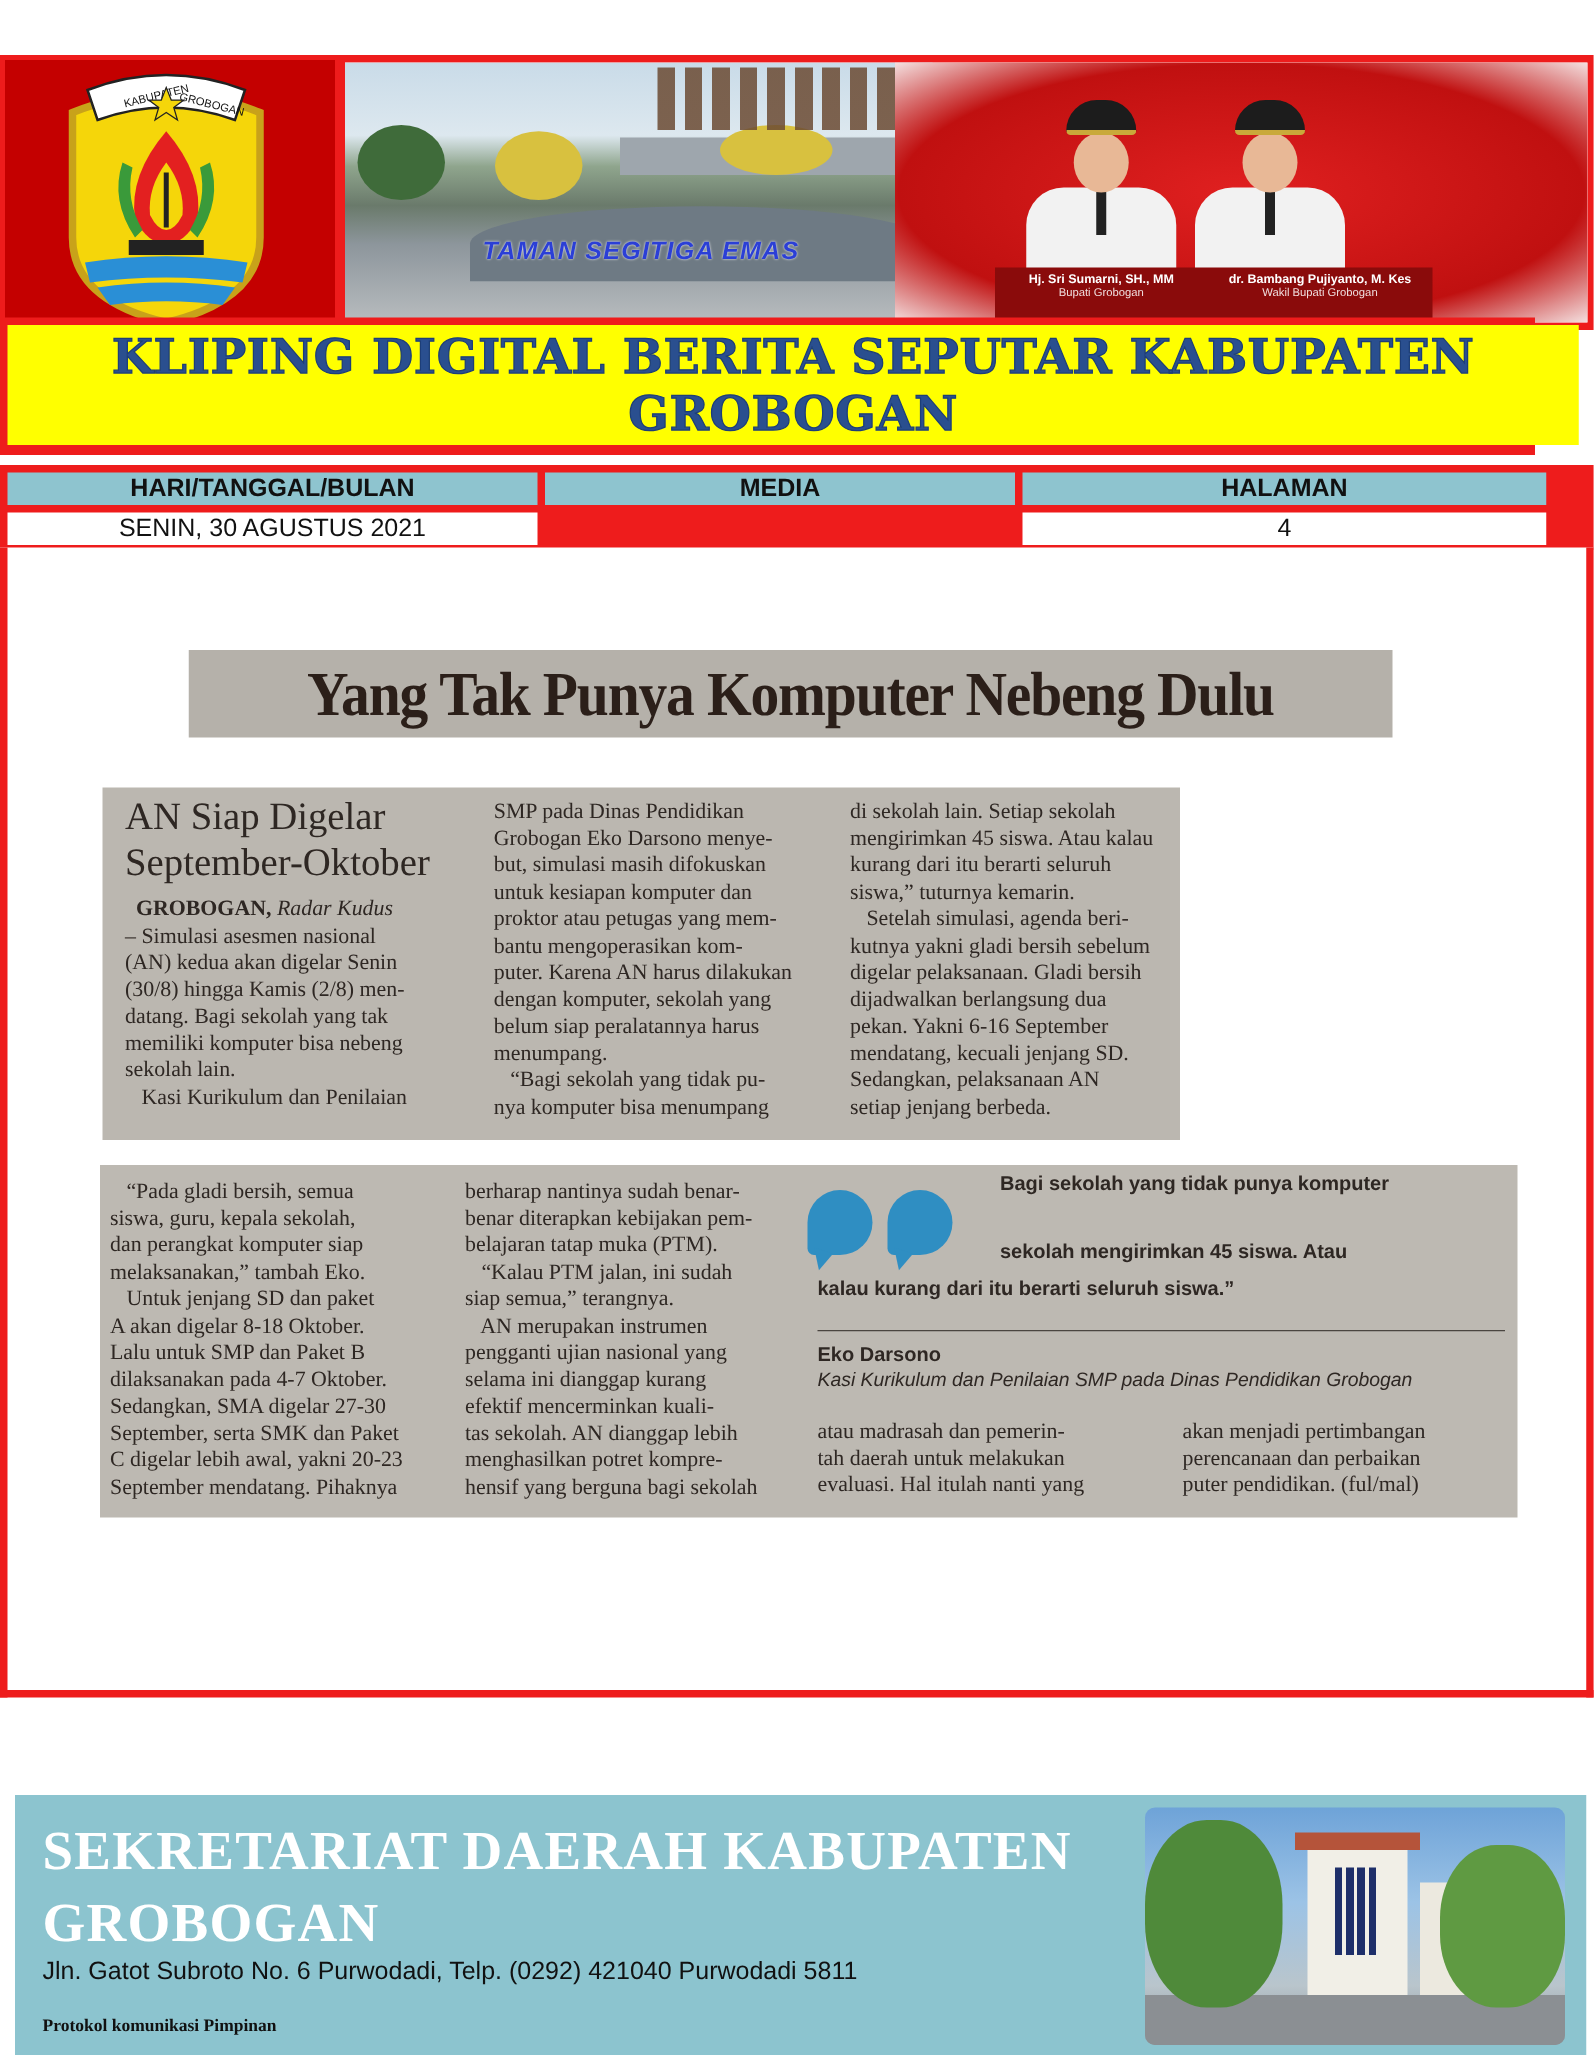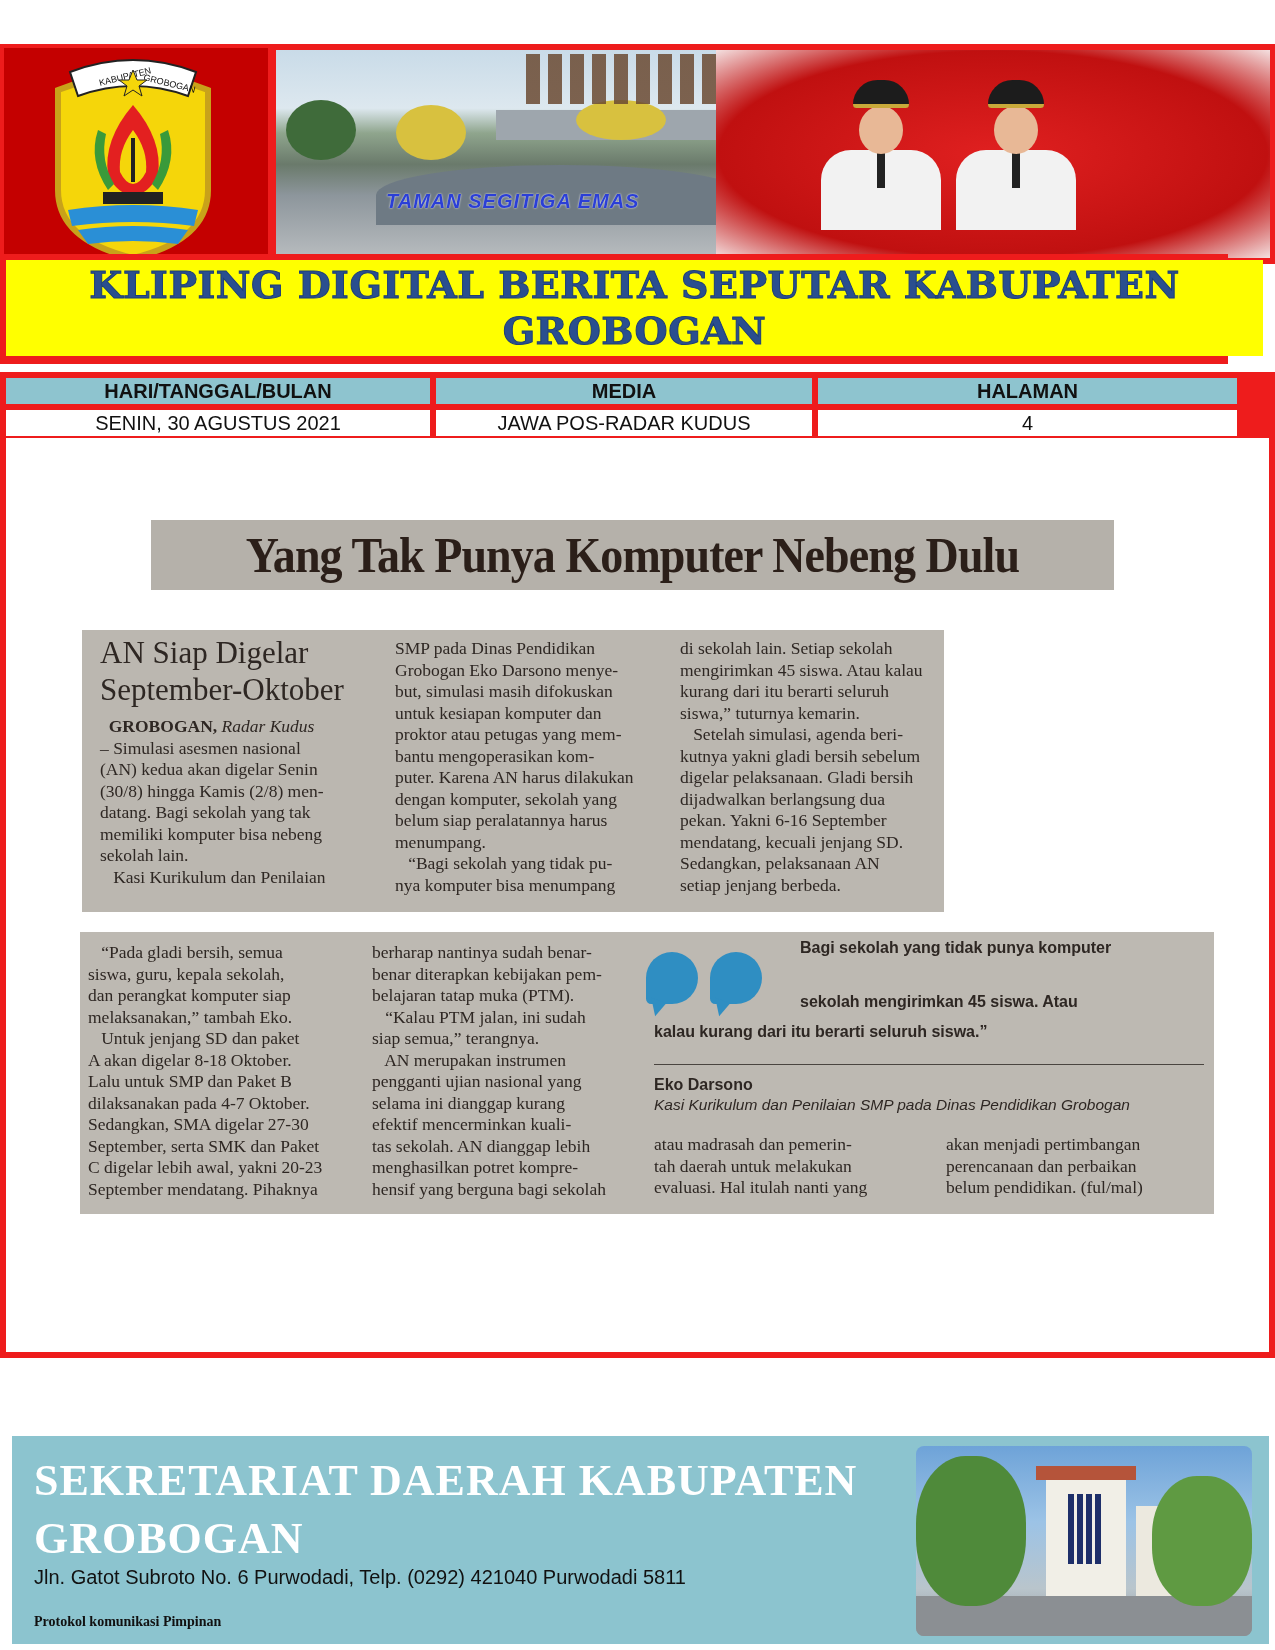--- a/index.html
+++ b/index.html
@@ -120,39 +120,48 @@
           <div class="tie"></div>
           <div class="face"></div>
           <div class="cap"></div>
       </div>
       <div class="person p2">
         <div class="coat"></div>
           <div class="tie"></div>
           <div class="face"></div>
           <div class="cap"></div>
       </div>
+      <div class="nameplate">
+        <div class="np np1">
+          <span class="nm">Hj. Sri Sumarni, SH., MM</span>
+          <span class="rl">Bupati Grobogan</span>
+        </div>
+        <div class="np np2">
+          <span class="nm">dr. Bambang Pujiyanto, M. Kes</span>
+          <span class="rl">Wakil Bupati Grobogan</span>
+        </div>
+      </div>
     </div>
   </div>
 </div>
 
 <div class="titlebar">
   <div class="titlebar-inner">
     <div class="title-text">
       <span>KLIPING DIGITAL BERITA SEPUTAR KABUPATEN</span><br>
       <span>GROBOGAN</span>
     </div>
   </div>
 </div>
 
 <div class="infotable">
   <div class="cell hdr c1">HARI/TANGGAL/BULAN</div>
   <div class="cell hdr c2">MEDIA</div>
   <div class="cell hdr c3">HALAMAN</div>
   <div class="cell val c1">SENIN, 30 AGUSTUS 2021</div>
-  <div class="cell val c2">JAWA POS-RADAR KUDUS</div>
   <div class="cell val c3">4</div>
 </div>
 
 <div class="content-frame"></div>
 
 <div class="clip-headline">
   <span>Yang Tak Punya Komputer Nebeng Dulu</span>
 </div>
 
 <div class="clip1">
@@ -240,21 +249,21 @@
   <div class="quote-role">Kasi Kurikulum dan Penilaian SMP pada Dinas Pendidikan Grobogan</div>
 
   <div class="col" style="left:574px; top:202px;">
     <div>atau madrasah dan pemerin-</div>
     <div>tah daerah untuk melakukan</div>
     <div>evaluasi. Hal itulah nanti yang</div>
   </div>
   <div class="col" style="left:866px; top:202px;">
     <div>akan menjadi pertimbangan</div>
     <div>perencanaan dan perbaikan</div>
-    <div>belum pendidikan. (ful/mal)</div>
+    <div>puter pendidikan. (ful/mal)</div>
   </div>
 </div>
 
 <div class="footer">
   <div class="footer-inner">
     <div class="footer-title">
       <span>SEKRETARIAT DAERAH KABUPATEN</span><br>
       <span>GROBOGAN</span>
     </div>
     <div class="footer-address">Jln. Gatot Subroto No. 6 Purwodadi, Telp. (0292) 421040 Purwodadi 5811</div>

